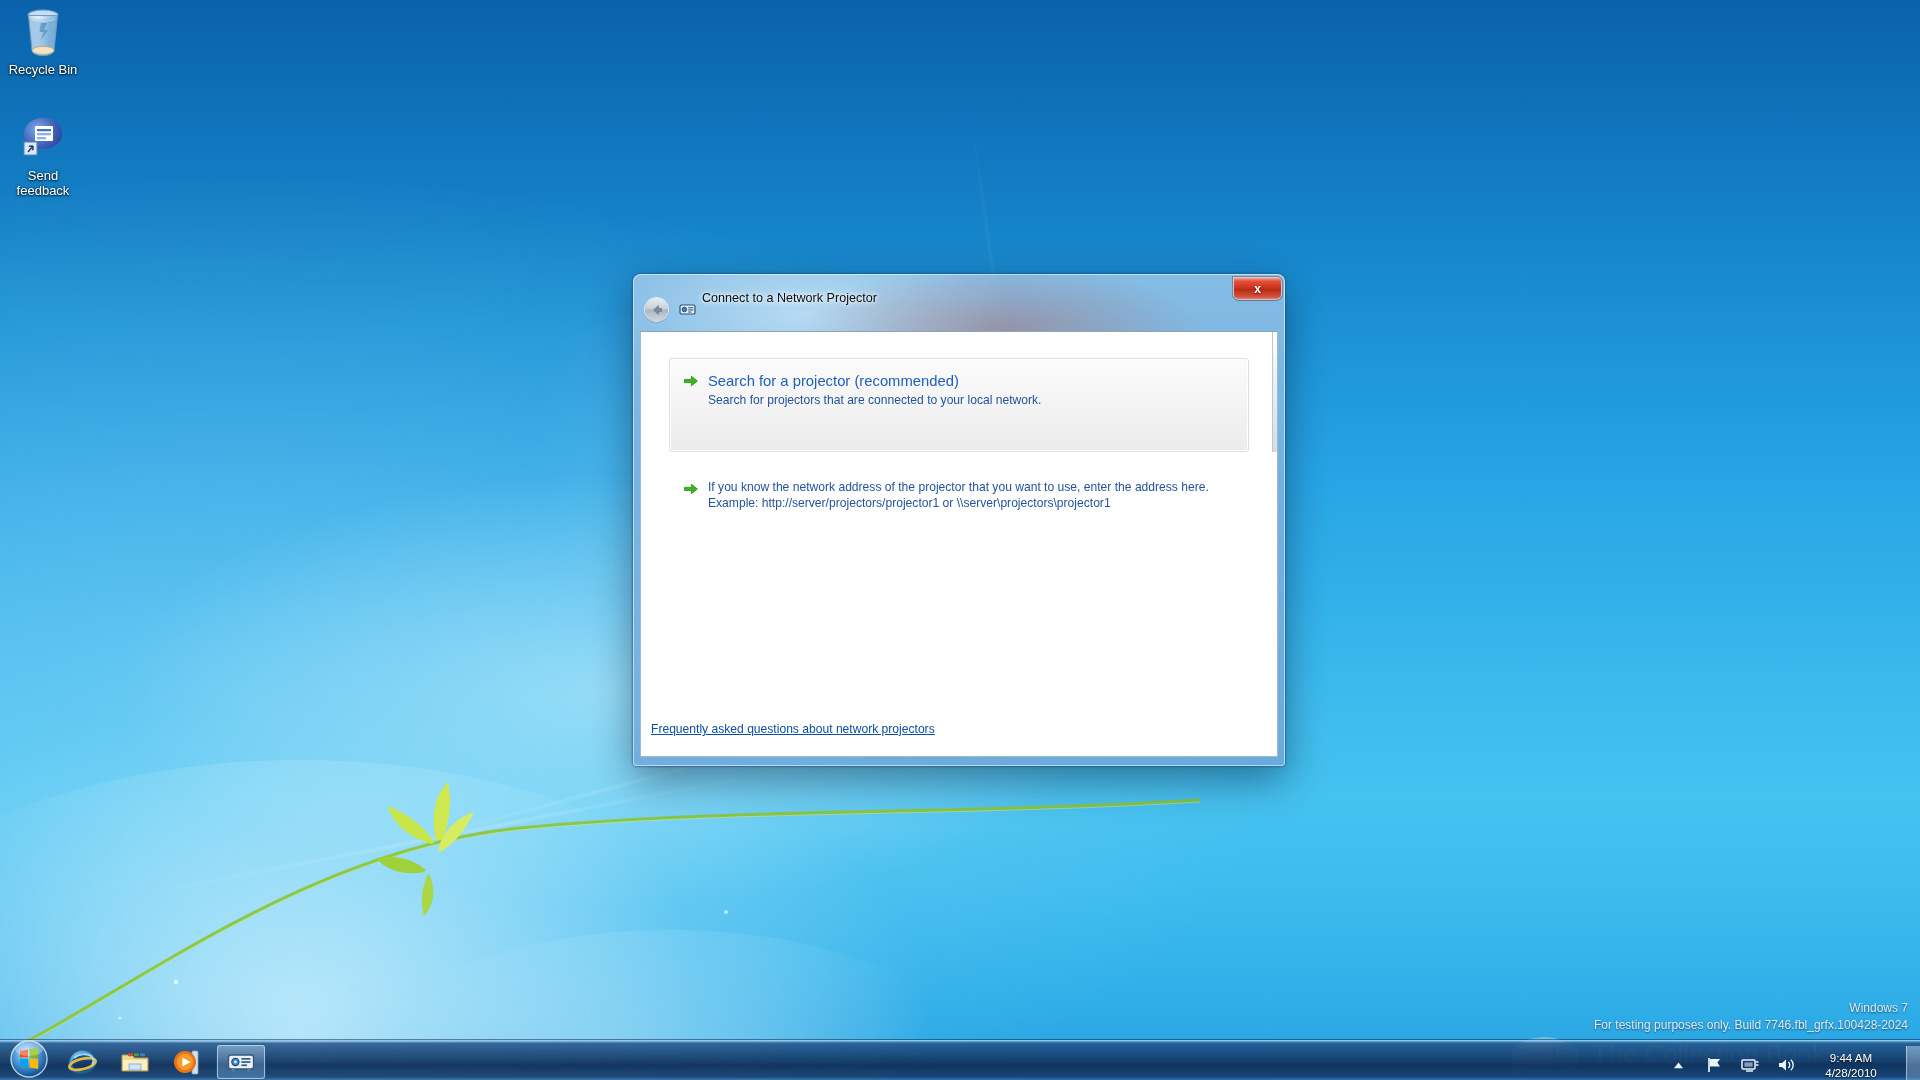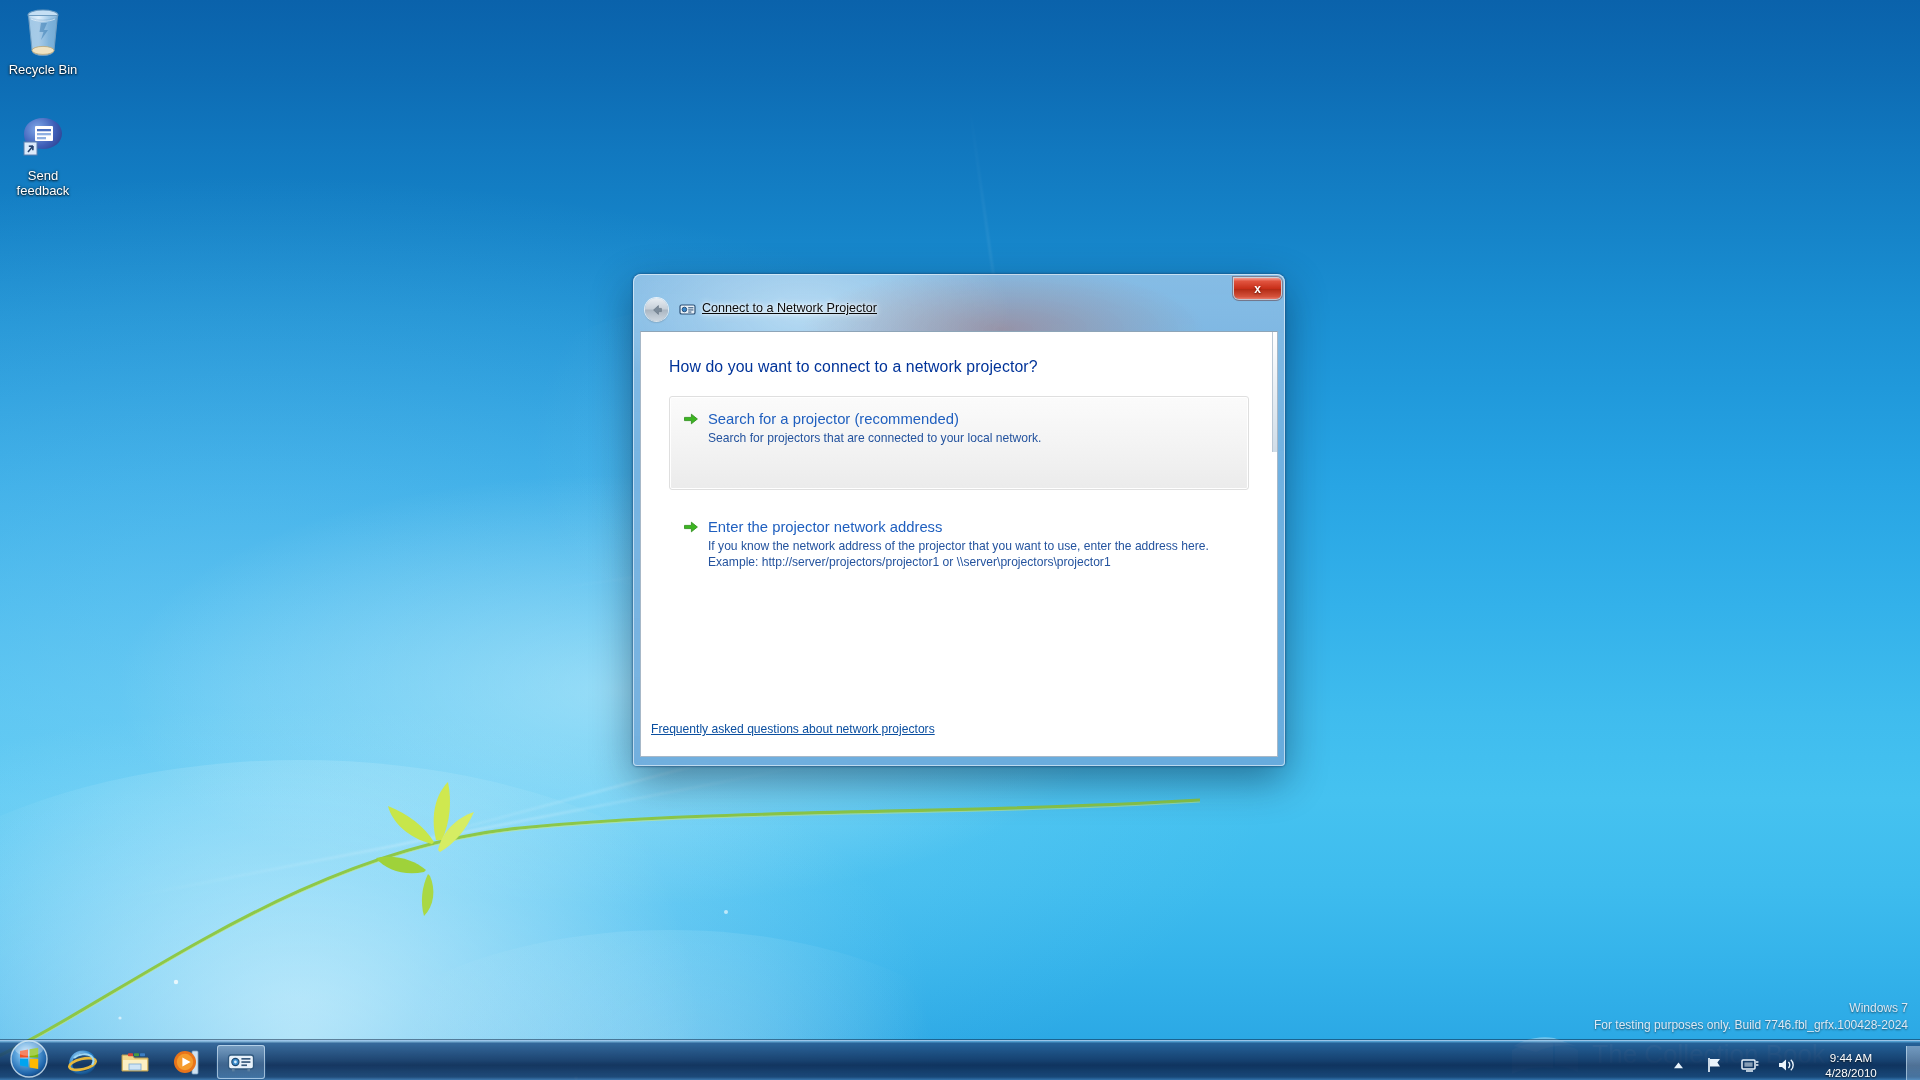--- a/index.html
+++ b/index.html
@@ -96,24 +96,23 @@
   #back-btn {
     position: absolute; left: 12px; top: 24px;
     width: 23px; height: 23px; border-radius: 50%;
     background: linear-gradient(180deg, #e9eef3 0%, #c6cfd8 48%, #aab6c2 52%, #ced7e0 100%);
     box-shadow: 0 0 0 1px rgba(255,255,255,.75), 0 1px 2px rgba(0,0,0,.35);
     display: flex; align-items: center; justify-content: center;
     cursor: default;
   }
   #win-icon { position: absolute; left: 46px; top: 28px; width: 17px; height: 15px; }
   #win-title {
-    position: absolute; left: 69px; top: 27px;
+    position: absolute; left: 69px; top: 17px;
     font-size: 12.6px; color: #0a0a0a; white-space: nowrap;
     text-shadow: 0 0 3px rgba(255,255,255,.95), 0 0 6px rgba(255,255,255,.8), 0 0 9px rgba(255,255,255,.6);
-    text-decoration: underline;
   }
   #close-btn {
     position: absolute; right: 4px; top: 4px;
     width: 47px; height: 21px;
     border-radius: 0 4px 5px 5px;
     background: linear-gradient(180deg, #f49a8f 0%, #e0533e 16%, #c72d17 52%, #b22a14 53%, #d4513a 88%, #e7796a 100%);
     box-shadow: 0 0 0 1px rgba(255,255,255,.62), 0 0 0 2px rgba(105,20,8,.35), 0 1px 2px rgba(0,0,0,.3);
     color: #fff; font-size: 12px; font-weight: bold;
     display: flex; align-items: center; justify-content: center;
     text-shadow: 0 1px 2px rgba(90,10,0,.9);
@@ -337,35 +336,33 @@
 
       <div id="close-btn">
         <span>x</span>
       </div>
     </div>
 
     <div id="client">
       <div id="pane">
         <div id="scroll-hint"></div>
 
-        <h1 id="heading">How do you want to connect to a network projector?</h1>
 
         <div class="option hovered" id="opt1">
           <svg class="opt-arrow" viewBox="0 0 14 12">
             <path d="M0.5,4.4 L7.4,4.4 L7.4,1.2 L13.4,6 L7.4,10.8 L7.4,7.6 L0.5,7.6 Z" fill="#3cb521" stroke="#2a8c16" stroke-width=".8"></path>
           </svg>
           <div class="opt-title">Search for a projector (recommended)</div>
           <div class="opt-desc">Search for projectors that are connected to your local network.</div>
         </div>
 
         <div class="option" id="opt2">
           <svg class="opt-arrow" viewBox="0 0 14 12">
             <path d="M0.5,4.4 L7.4,4.4 L7.4,1.2 L13.4,6 L7.4,10.8 L7.4,7.6 L0.5,7.6 Z" fill="#3cb521" stroke="#2a8c16" stroke-width=".8"></path>
           </svg>
-          <div class="opt-title">Enter the projector network address</div>
           <div class="opt-desc">If you know the network address of the projector that you want to use, enter the address here.</div>
           <div class="opt-desc">Example: http://server/projectors/projector1 or \\server\projectors\projector1</div>
         </div>
 
         <a id="faq-link" href="#">Frequently asked questions about network projectors</a>
       </div>
 
     </div>
   </div>
 

